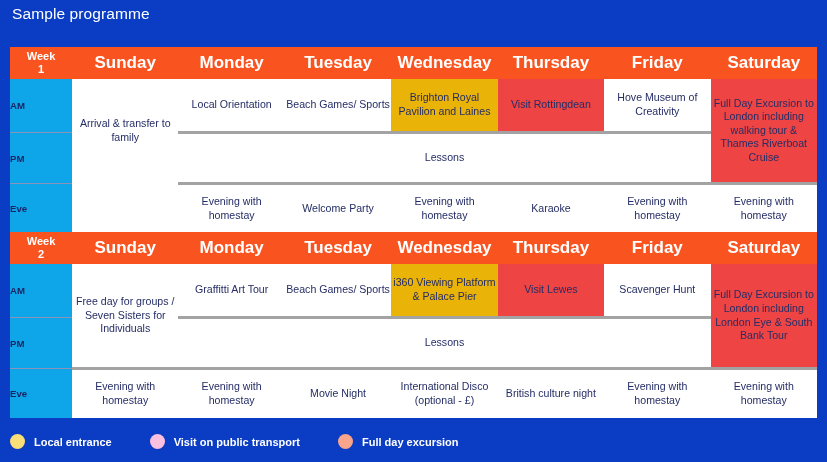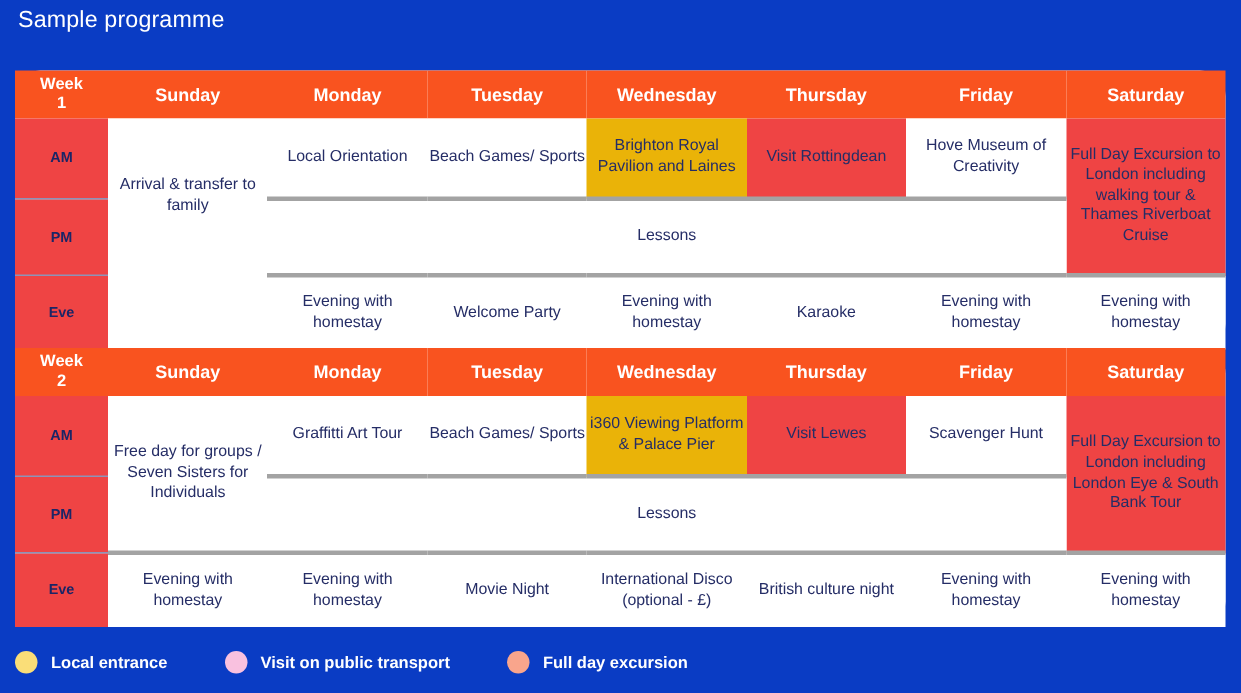--- a/index.html
+++ b/index.html
@@ -30,39 +30,39 @@
   }
   table.sched td,table.sched th{padding:0;margin:0;}
 
   
   col.c-slot{width:62px;}
   col.c-day{width:106.4px;}
 
   
   tr.hdr th{
     background:#f9531f;color:#ffffff;
-    font-size:12px;font-weight:bold;
+    font-size:17px;font-weight:bold;
     height:32px;vertical-align:middle;text-align:center;
     line-height:1.18;
   }
   tr.hdr th.weeklbl{font-size:11px;}
 
   
   td.cell{
     background:#ffffff;color:#252d66;
     font-size:10.6px;line-height:1.28;
     text-align:center;vertical-align:middle;
     padding:3px 4px;
     border-top:3px solid #a3a3a3;
   }
   td.cell.noline{border-top:1px solid transparent;}
   td.slot{
-    background:#ef4444;color:#1b2566;
+    background:#0ea5e9;color:#1b2566;
     font-size:9.6px;font-weight:bold;
-    text-align:center;vertical-align:middle;
+    text-align:left;vertical-align:middle;
     border-top:1px solid #8d93b8;
   }
   tr.r-am td.cell,tr.r-am td.slot{border-top:none;}
 
   td.yellow{background:#eab308;}
   td.pink{background:#ef4444;}
   td.salmon{background:#ef4444;}
 
   tr.r-am td{height:52px;}
   tr.r-pm td{height:48px;}

